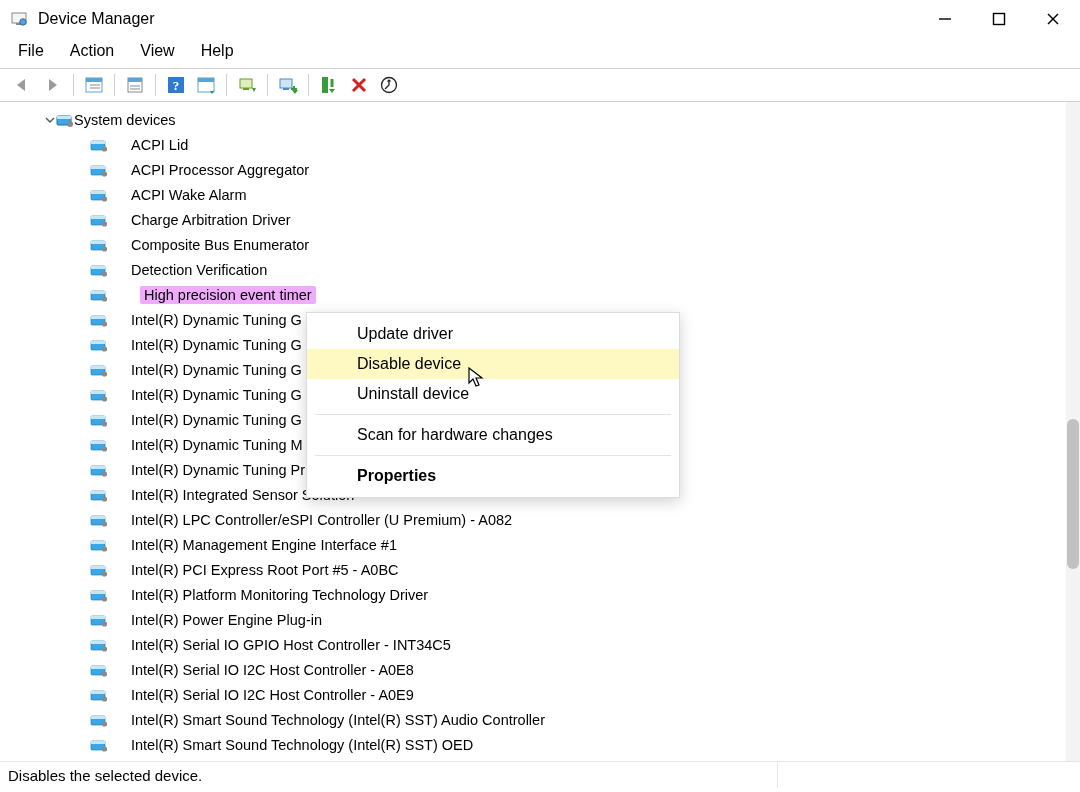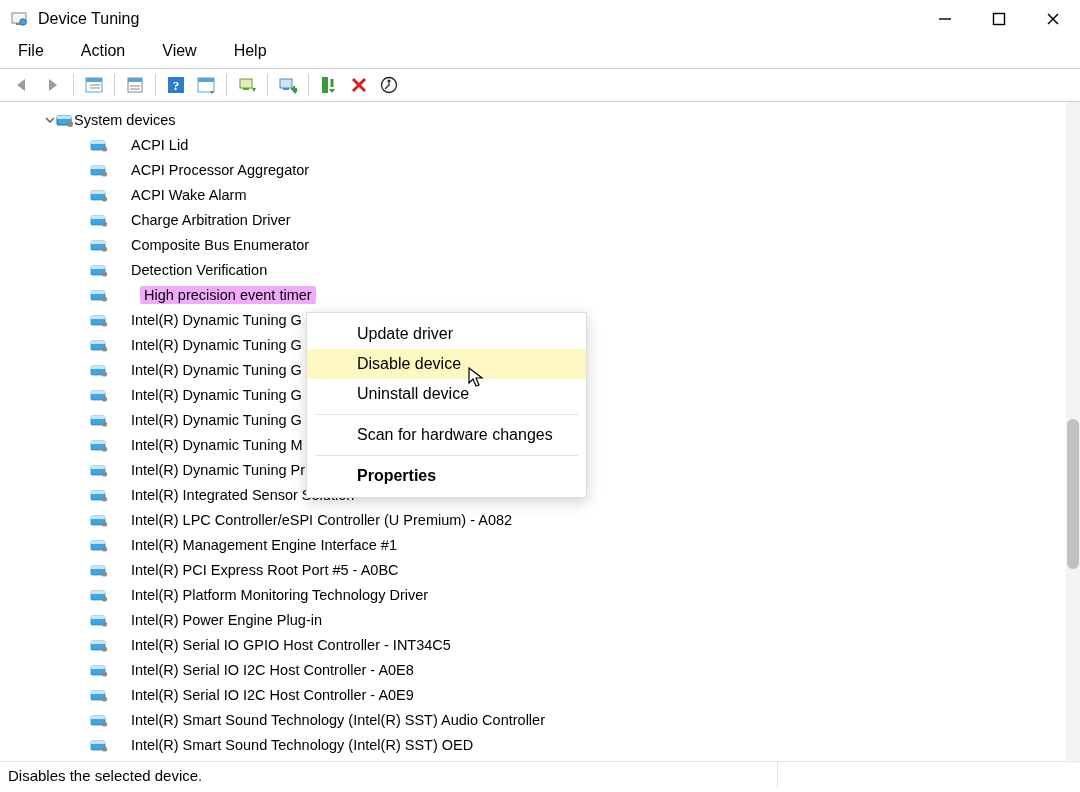--- a/index.html
+++ b/index.html
@@ -8,21 +8,21 @@
   
   .titlebar { display:flex; align-items:center; height:38px; padding:0 8px 0 10px; }
   .titlebar .appicon { width:18px; height:18px; margin-right:10px; display:flex; align-items:center; justify-content:center;}
   .titlebar .title { flex:0 0 auto; font-size:16px; }
   .titlebar .spacer { flex:1 1 auto; }
   .wm { font-family:"Georgia", serif; font-style:italic; font-size:22px; color:#bfbfbf; position:absolute; right:8px; top:20px; pointer-events:none;}
   .wincontrols { display:flex; gap:28px; align-items:center; padding-right:6px;}
   .wincontrols .wc { width:26px; height:26px; display:flex; align-items:center; justify-content:center; }
   .wincontrols svg { stroke:#000; stroke-width:1.4; fill:none;}
   
-  .menubar { display:flex; gap:37px; padding:4px 18px 8px 18px; font-size:16px;}
+  .menubar { display:flex; gap:26px; padding:4px 18px 8px 18px; font-size:16px;}
   .menubar .menu-item { cursor:default; }
   
   .toolbar { display:flex; align-items:center; gap:4px; border-top:1px solid #cfcfcf; border-bottom:1px solid #cfcfcf; padding:3px 10px; height:34px;}
   .toolbar .tbtn { width:26px; height:26px; display:flex; align-items:center; justify-content:center;}
   .toolbar .sep { width:1px; height:22px; background:#d0d0d0; margin:0 3px;}
   
   .client { display:flex; height: calc(792px - 38px - 34px - 34px - 26px); border-bottom:1px solid #e6e6e6;}
   .treewrap { position:relative; flex:1 1 auto; overflow:hidden;}
   .tree { position:absolute; left:0; top:0; right:14px; bottom:0; padding:6px 0 0 0;}
   .tree ul { list-style:none; margin:0; padding:0;}
@@ -33,21 +33,21 @@
   .dev-row.selected .label { background:#f0abfc;margin-left:13px;}
   .devicon { width:18px; height:14px; }
   .devicon .body { fill:#3aa8e6; stroke:#1d6fa5; stroke-width:0.6;}
   .devicon .gear { fill:#8a8a8a;}
   .devicon .top { fill:#c7e6f7;}
   .caticon { width:18px; height:14px;}
   
   .vscrollbar { position:absolute; right:0; top:0; width:14px; height:100%; background:#f3f3f3;}
   .vthumb { position:absolute; right:1px; width:12px; background:#c1c1c1; border-radius:6px;}
   
-  .ctxmenu { position:absolute; background:#fff; border:1px solid #dcdcdc; box-shadow:0 4px 14px rgba(0,0,0,.18); padding:6px 0; width:281px; font-size:16px;}
+  .ctxmenu { position:absolute; background:#fff; border:1px solid #dcdcdc; box-shadow:0 4px 14px rgba(0,0,0,.18); padding:6px 0; width:374px; font-size:16px;}
   .ctxmenu .mi { padding:6px 32px 6px 50px; }
   .ctxmenu .mi.hover { background:#fef9c3;}
   .ctxmenu .msep { height:1px; background:#e3e3e3; margin:5px 8px;}
   .ctxmenu .mi.bold { font-weight:700;}
   
   .cursor { position:absolute; width:18px; height:22px; pointer-events:none;}
   
   .statusbar { display:flex; align-items:center; height:26px; padding:0 8px; font-size:15px;}
   .statusbar .cell1 { flex:0 0 770px; border-right:1px solid #e6e6e6; height:100%; display:flex; align-items:center;}
 </style>
@@ -56,21 +56,21 @@
 <div class="window">
 
 <div class="titlebar">
   <span class="appicon">
     <svg viewBox="0 0 18 18" width="18" height="18">
           <rect x="2" y="3" width="14" height="10" fill="#f5f5f5" stroke="#888"></rect>
           <rect x="6" y="13" width="6" height="2" fill="#888"></rect>
           <circle cx="13" cy="12" r="3.2" fill="#5aa0d8" stroke="#2c6fa3"></circle>
         </svg>
   </span>
-  <span class="title">Device Tuning</span>
+  <span class="title">Device Manager</span>
   <span class="spacer"></span>
   <div class="wincontrols">
     <span class="wc">
           <svg width="16" height="16" viewBox="0 0 16 16">
             <line x1="2" y1="8" x2="14" y2="8"></line>
           </svg>
         </span>
     <span class="wc">
           <svg width="16" height="16" viewBox="0 0 16 16">
             <rect x="2.5" y="2.5" width="11" height="11"></rect>

